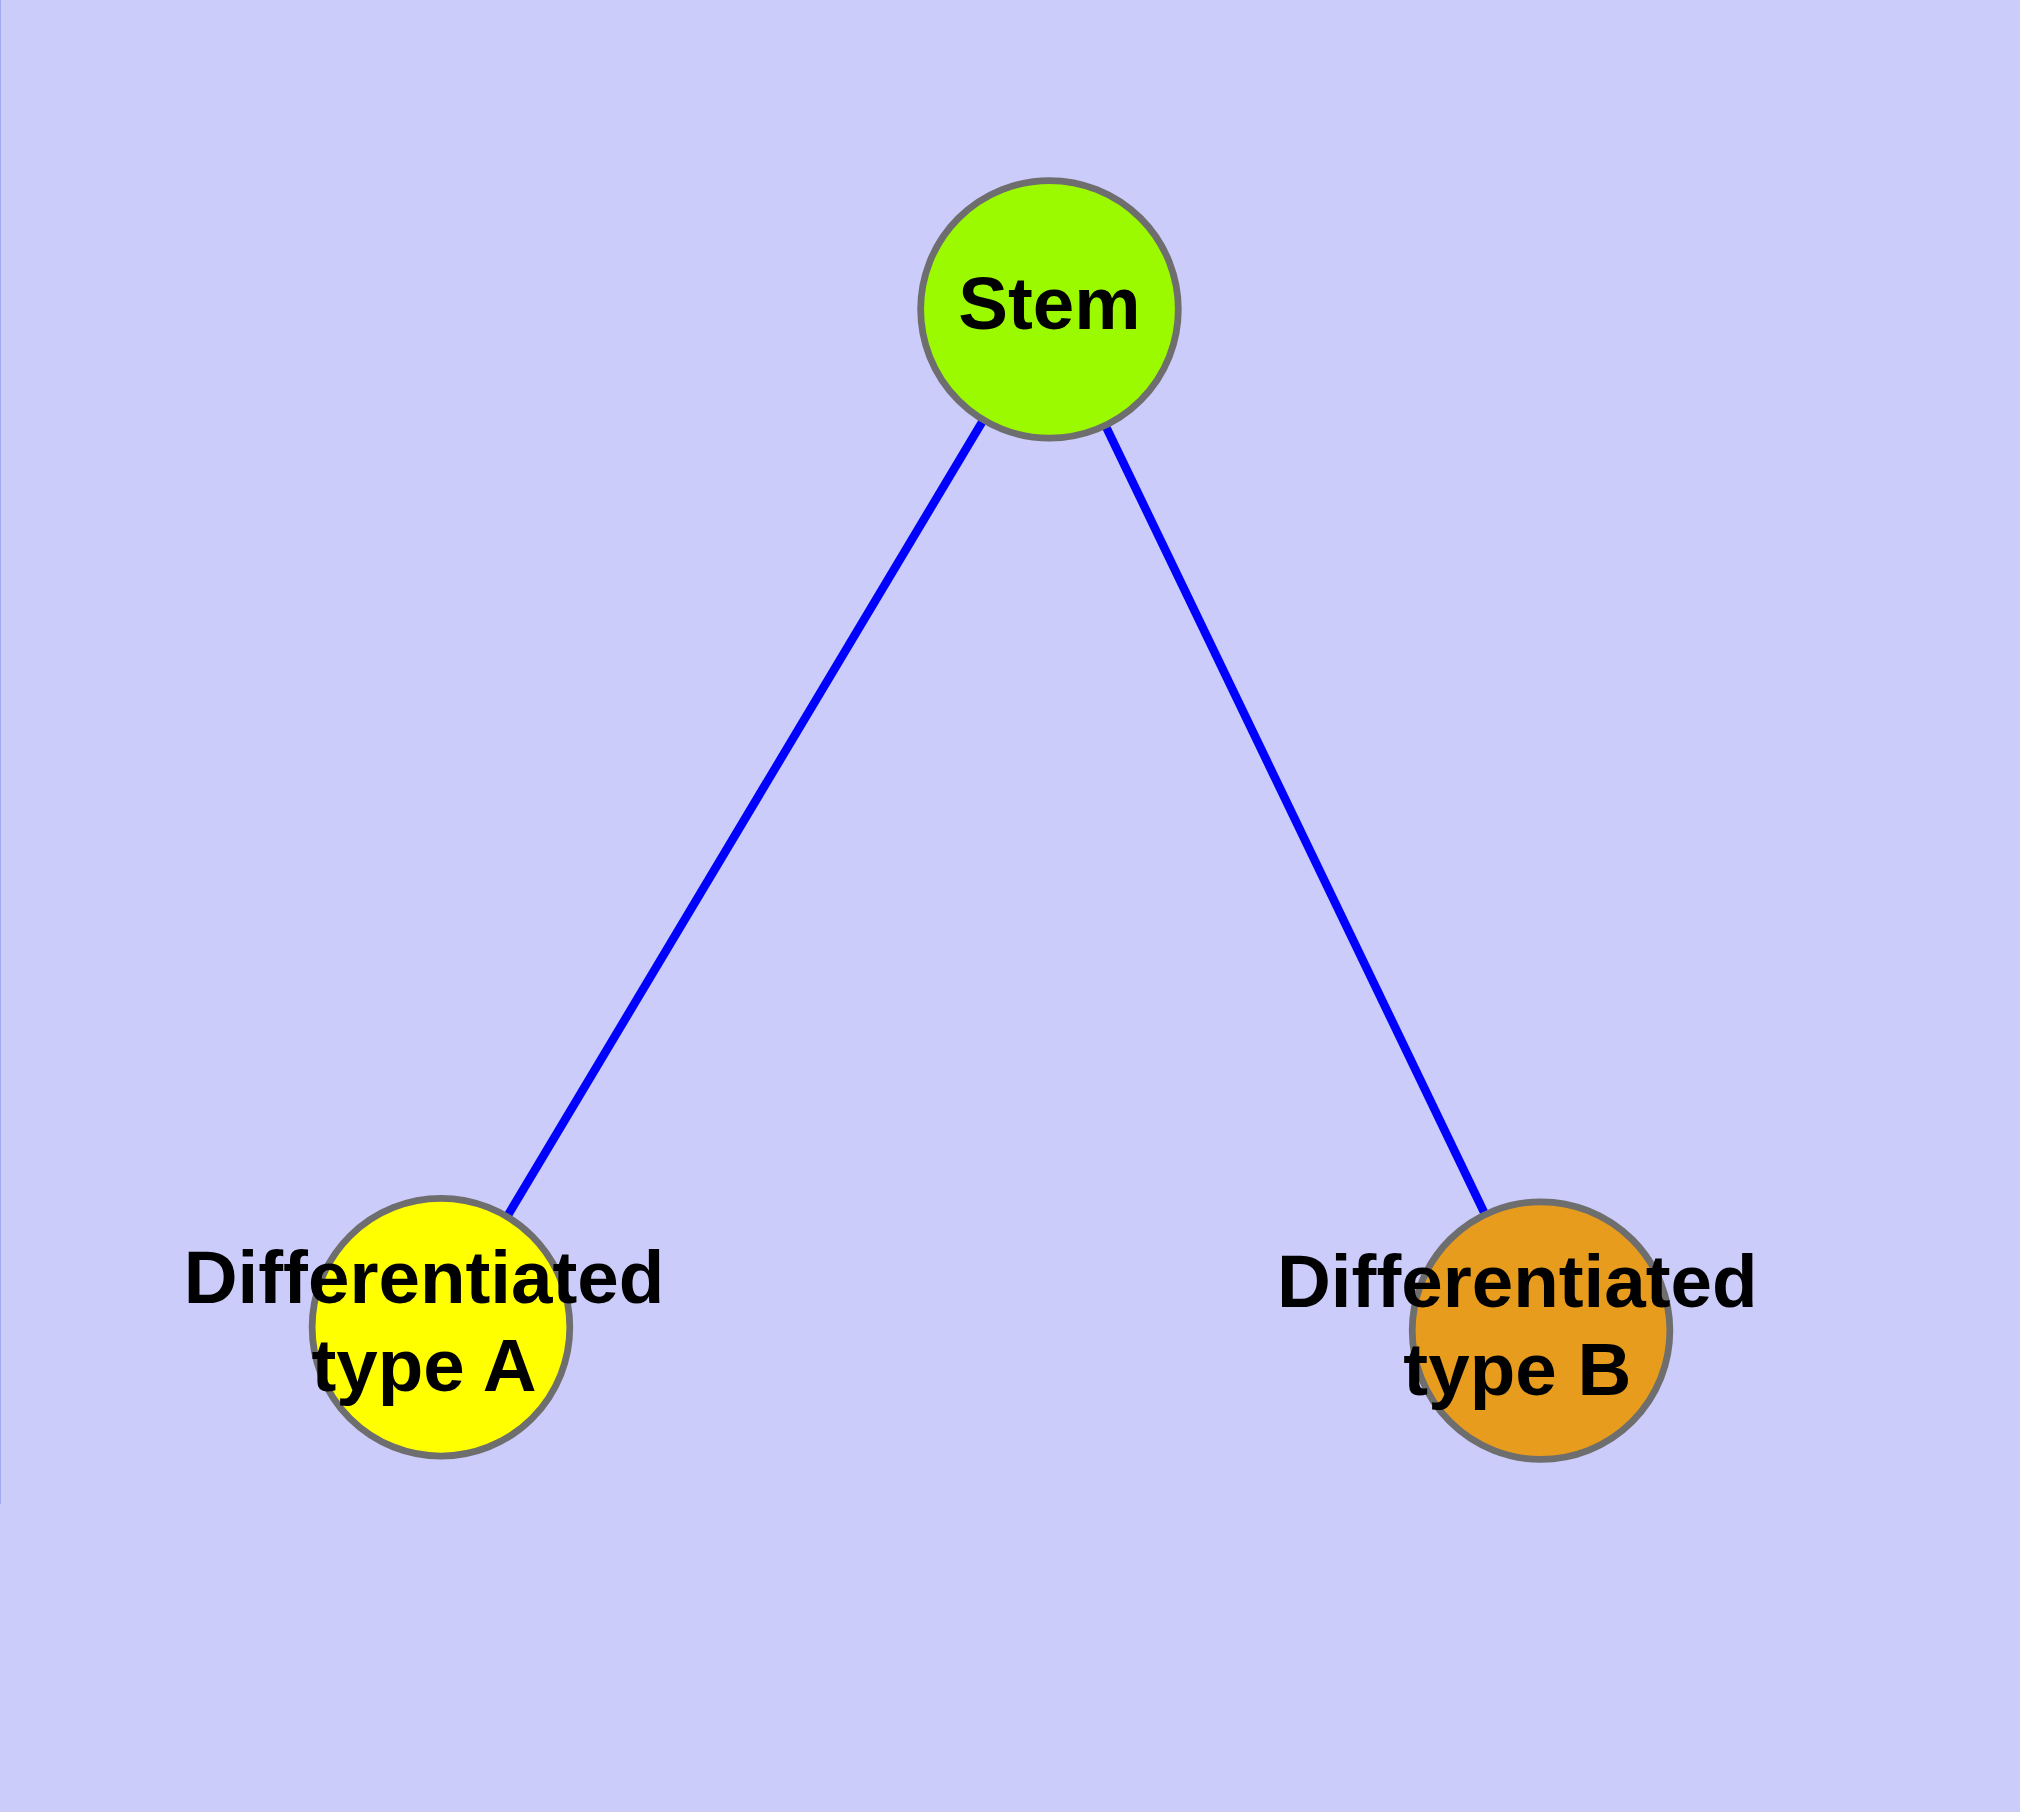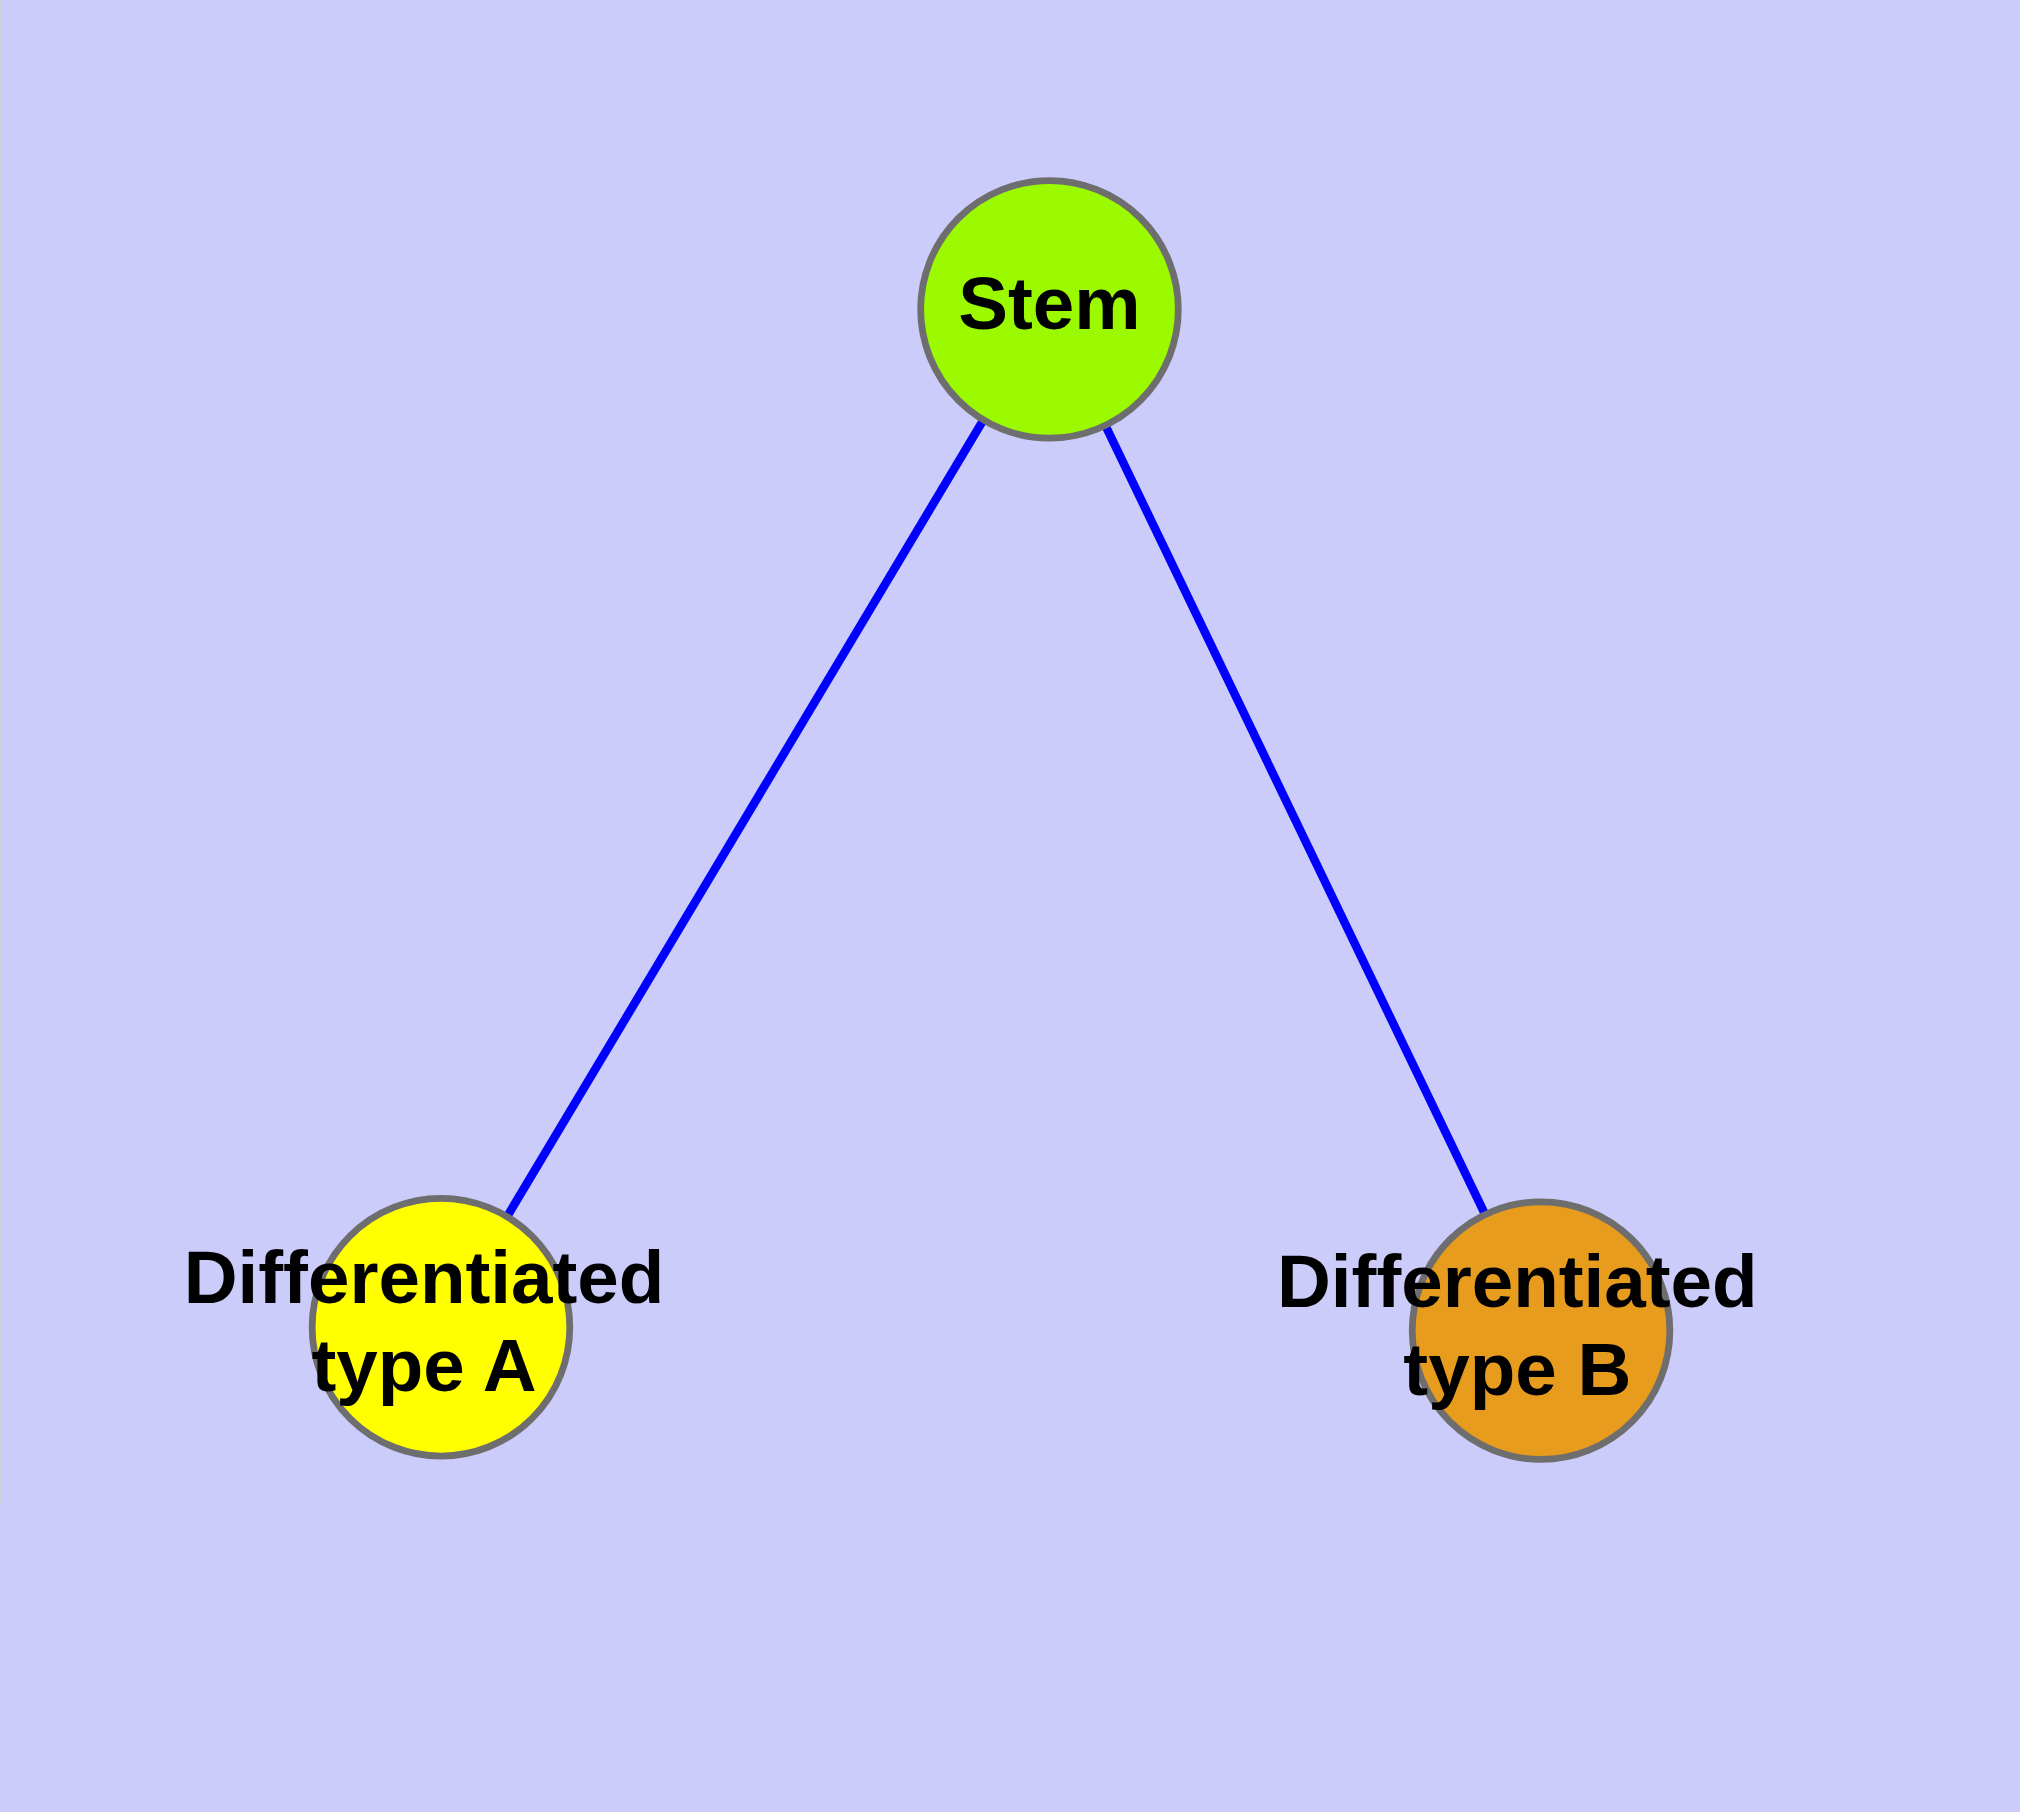--- a/index.html
+++ b/index.html
@@ -30,21 +30,21 @@
     fill: #000000;
     text-anchor: middle;
     dominant-baseline: middle;
     paint-order: normal;
     white-space: pre;
   }
 </style>
 </head>
 <body>
 
-<div id="stage" style="width: 2021px; height: 1504px; background: #bef264;">
+<div id="stage" style="width: 2021px; height: 1504px; background: #1d4ed8;">
   <svg id="graph-svg" viewBox="0 0 2384 2138" xmlns="http://www.w3.org/2000/svg" style="width: 2021px; height: 1812px;">
 
     <rect id="bg-rect" x="0" y="0" width="2384" height="2138" fill="#ccccfa"></rect>
 
     <g id="edge-layer">
         <line x1="1238" y1="365" x2="596.9693249087035" y2="1437.253260145748" stroke="#0000ff" stroke-width="10" stroke-linecap="butt"></line>
         <line x1="1238" y1="365" x2="1752.9445198551593" y2="1434.8416317680467" stroke="#0000ff" stroke-width="10" stroke-linecap="butt"></line>
       </g>
     <g id="node-layer">
         <circle cx="1238" cy="365" r="152" fill="#9cfa00" stroke="#6e6e6e" stroke-width="8"></circle>

